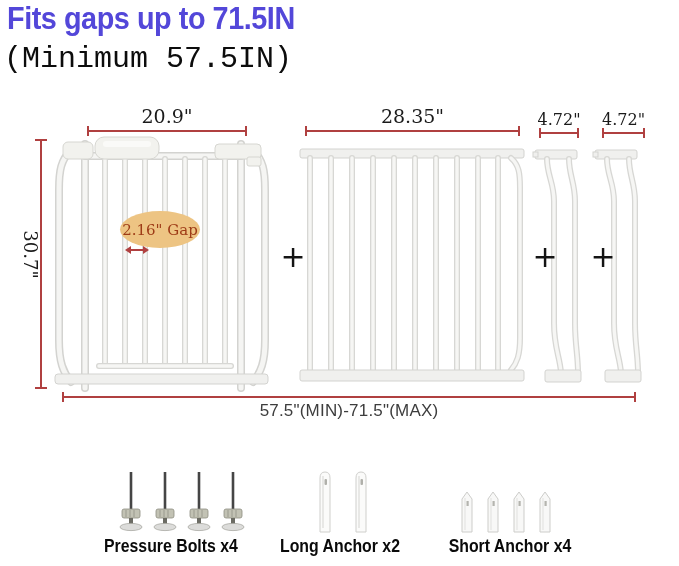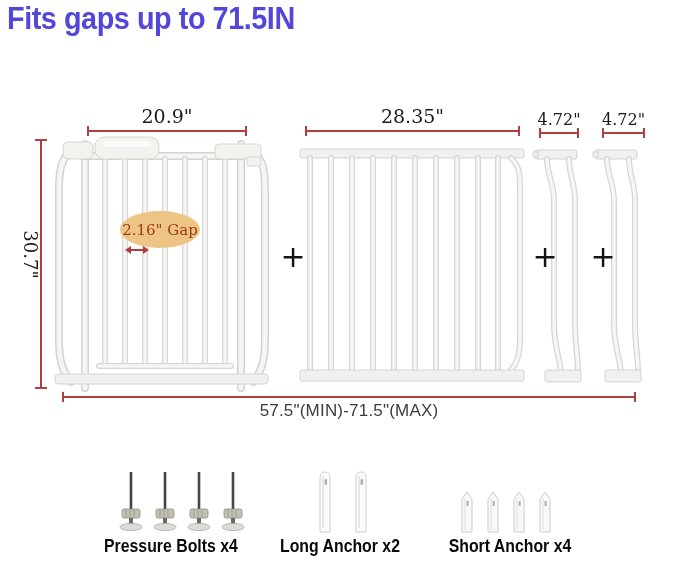--- a/index.html
+++ b/index.html
@@ -59,20 +59,21 @@
   .acc-label{position:absolute;font-size:18px;font-weight:800;color:#0a0a0a;
              text-align:center;transform:scaleX(0.88);transform-origin:center;white-space:nowrap;}
   .acc-row{position:absolute;display:flex;}
 </style>
 </head>
 <body>
 
 <div id="stage">
 
   <div class="title">Fits gaps up to 71.5IN</div>
+  <div class="subtitle">(Minimum 57.5IN)</div>
 
   <div class="hdim" style="left:87px;top:107px;width:160px;">
     <div class="hdim-label">20.9"</div>
     <div class="hdim-line">
         <div class="cap l"></div>
         <div class="cap r"></div>
       </div>
   </div>
   <div class="hdim" style="left:305px;top:107px;width:215px;">
     <div class="hdim-label">28.35"</div>

